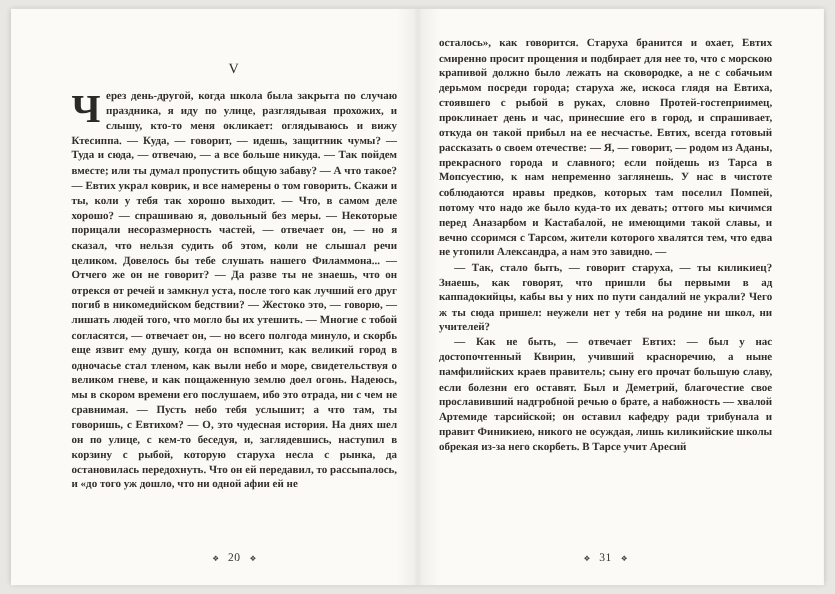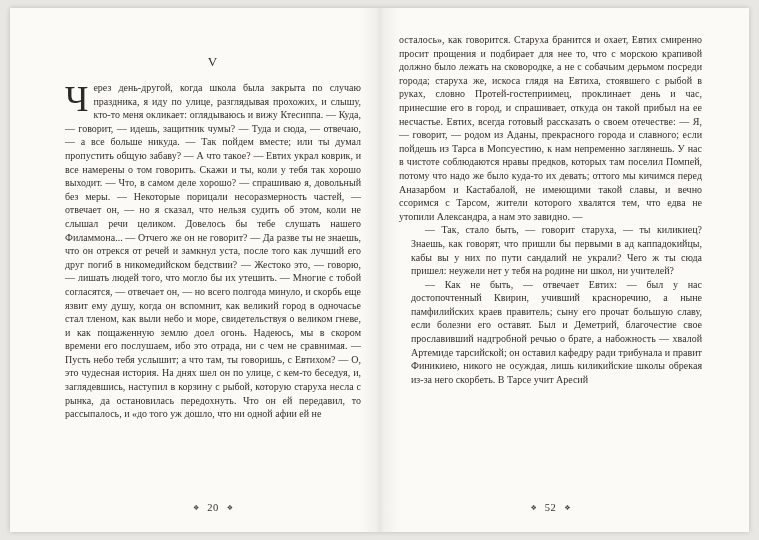--- a/index.html
+++ b/index.html
@@ -49,23 +49,24 @@
     color: #2f2d29;
     margin: 0 0 12px 0;
   }
   p.body-text {
     margin: 0;
     text-align: justify;
     font-size: 10px;
     line-height: 13.6px;
     color: #322f2b;
     hyphens: auto;
+    font-weight: bold;
     -webkit-hyphens: auto;
   }
-  p.body-text.indent { text-indent: 14px; margin-left: 12px; }
+  p.body-text.indent { text-indent: 14px; }
   .dropcap {
     float: left;
     font-size: 36px;
     line-height: 34px;
     padding: 1px 5px 0 0;
     color: #2c2a26;
   }
   .folio {
     position: absolute;
     top: 494px;
@@ -102,19 +103,19 @@
   </div>
 
   <div class="folio folio-left">
     <span class="orn">❖</span>
     <span class="num">20</span>
     <span class="orn">❖</span>
   </div>
 
   <div class="folio folio-right">
     <span class="orn">❖</span>
-    <span class="num">52</span>
+    <span class="num">31</span>
     <span class="orn">❖</span>
   </div>
 
   <div class="gutter"></div>
 
 </div>
 
 </body></html>

